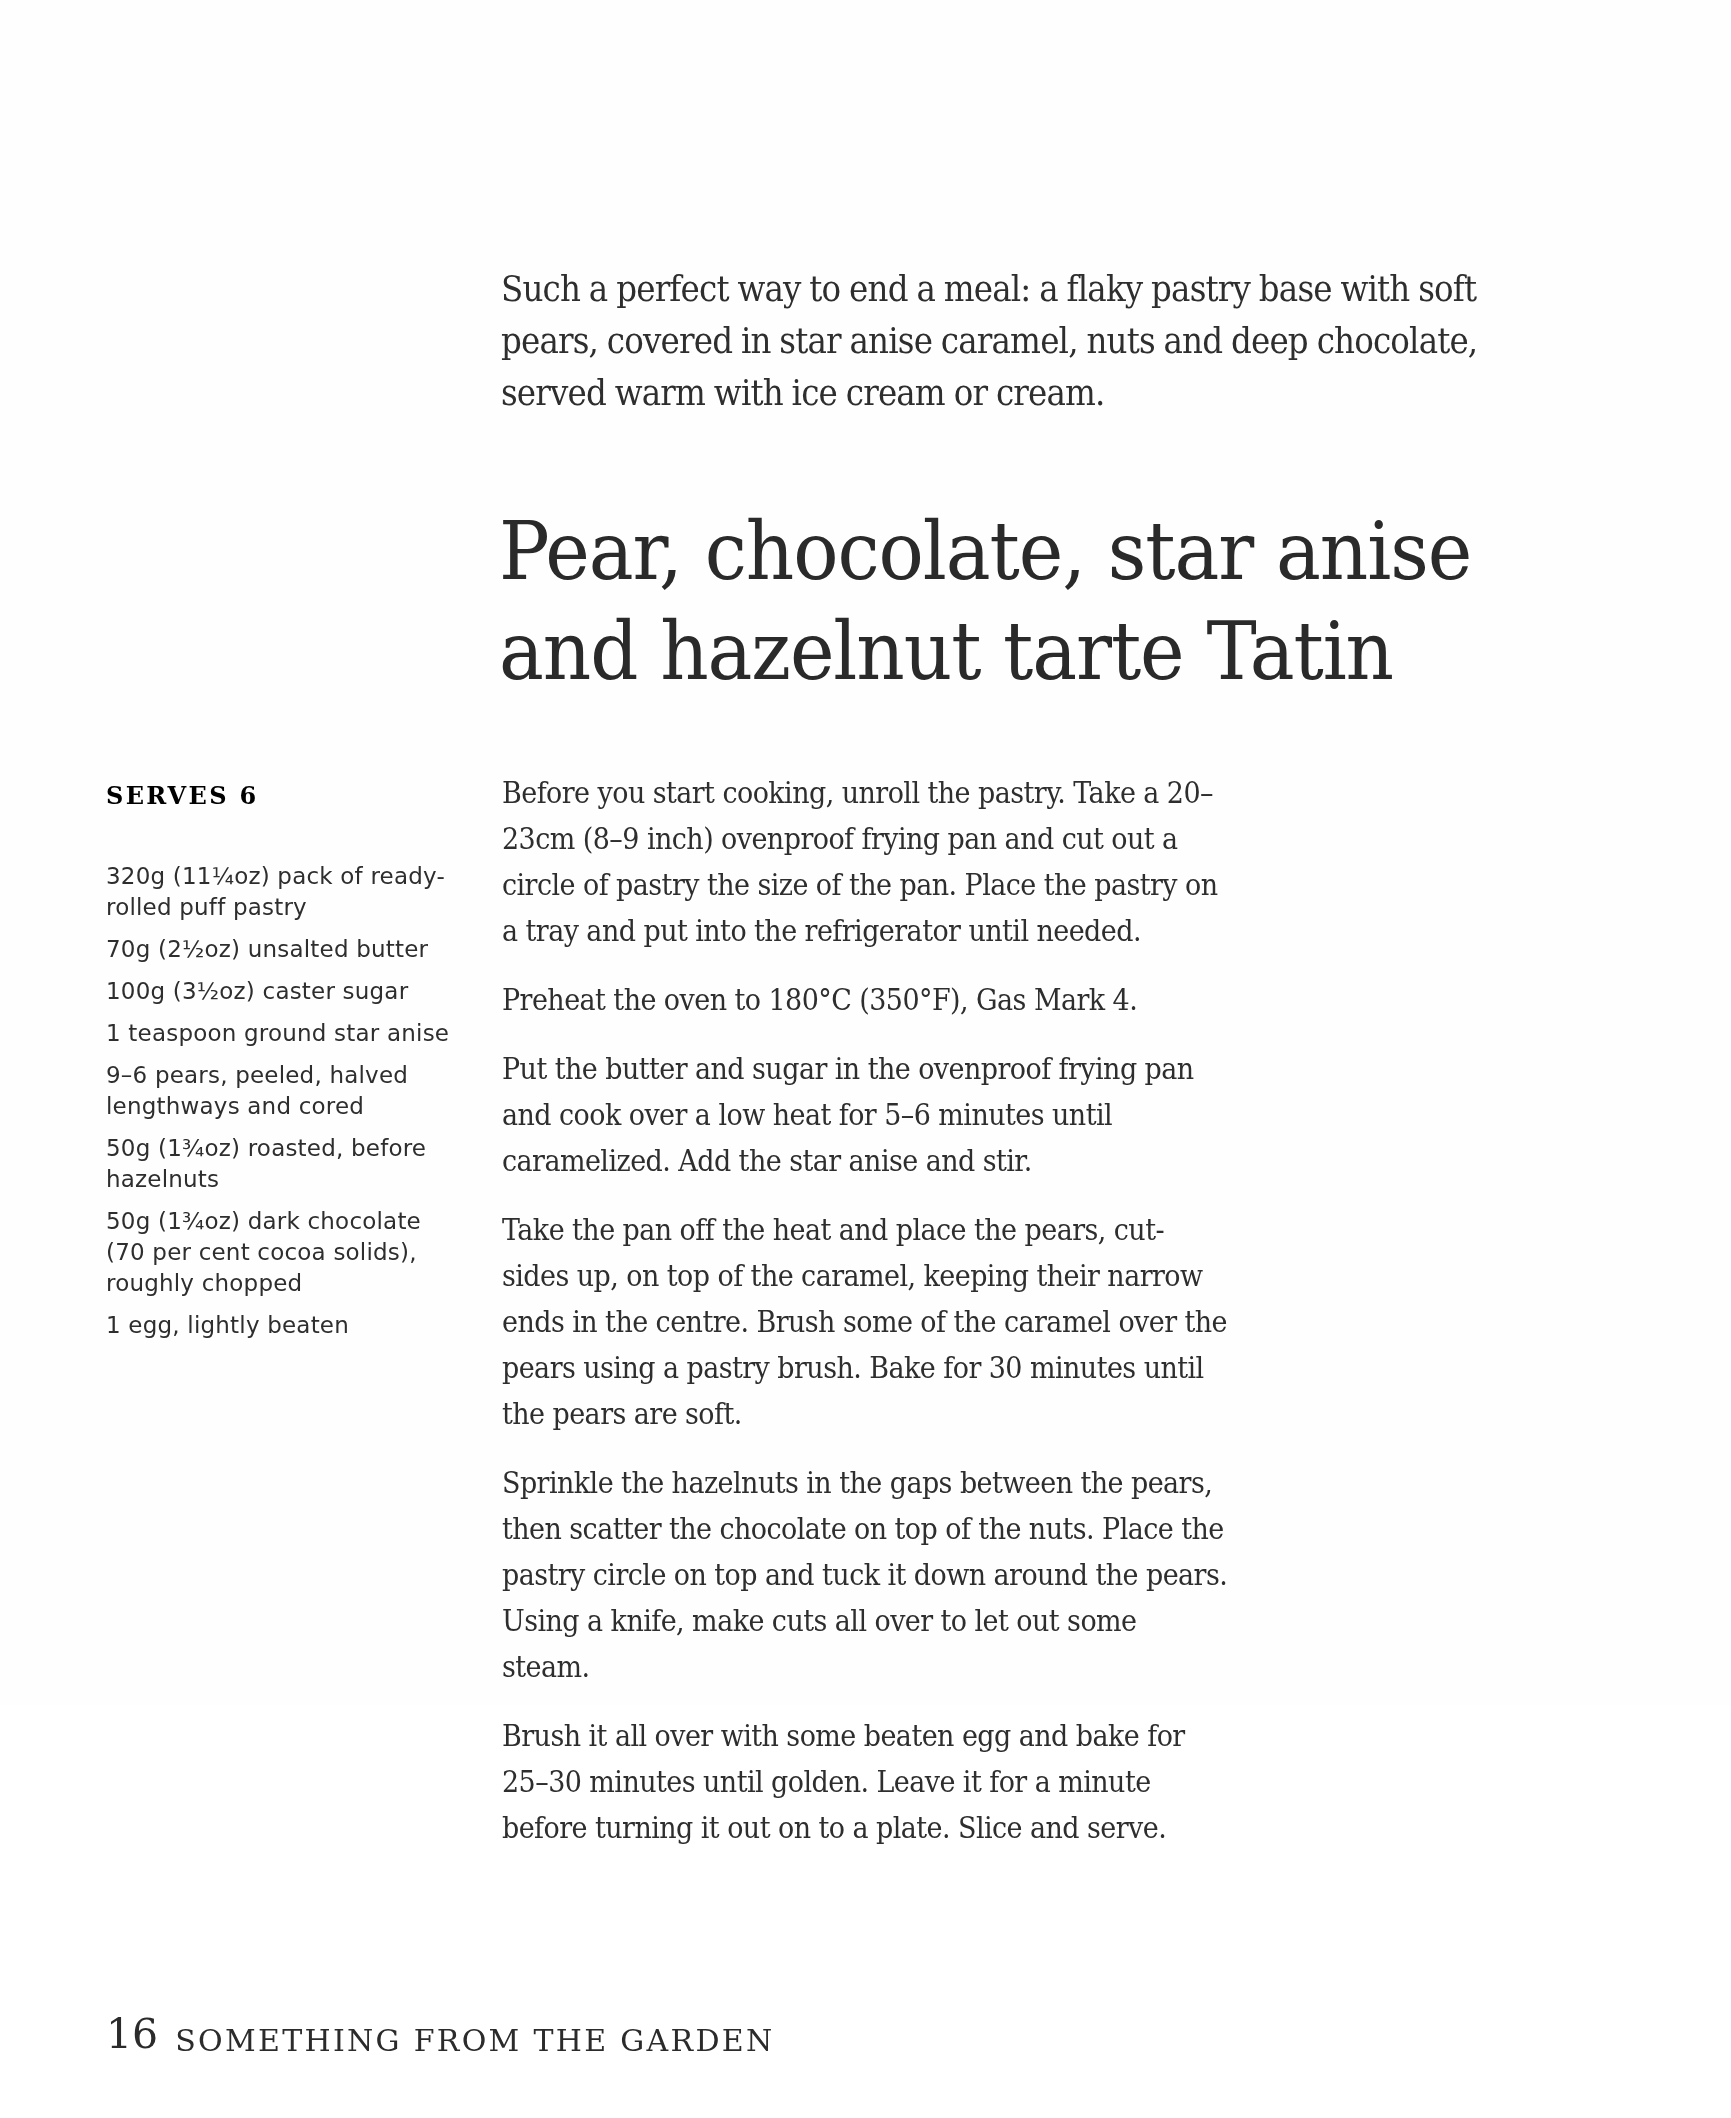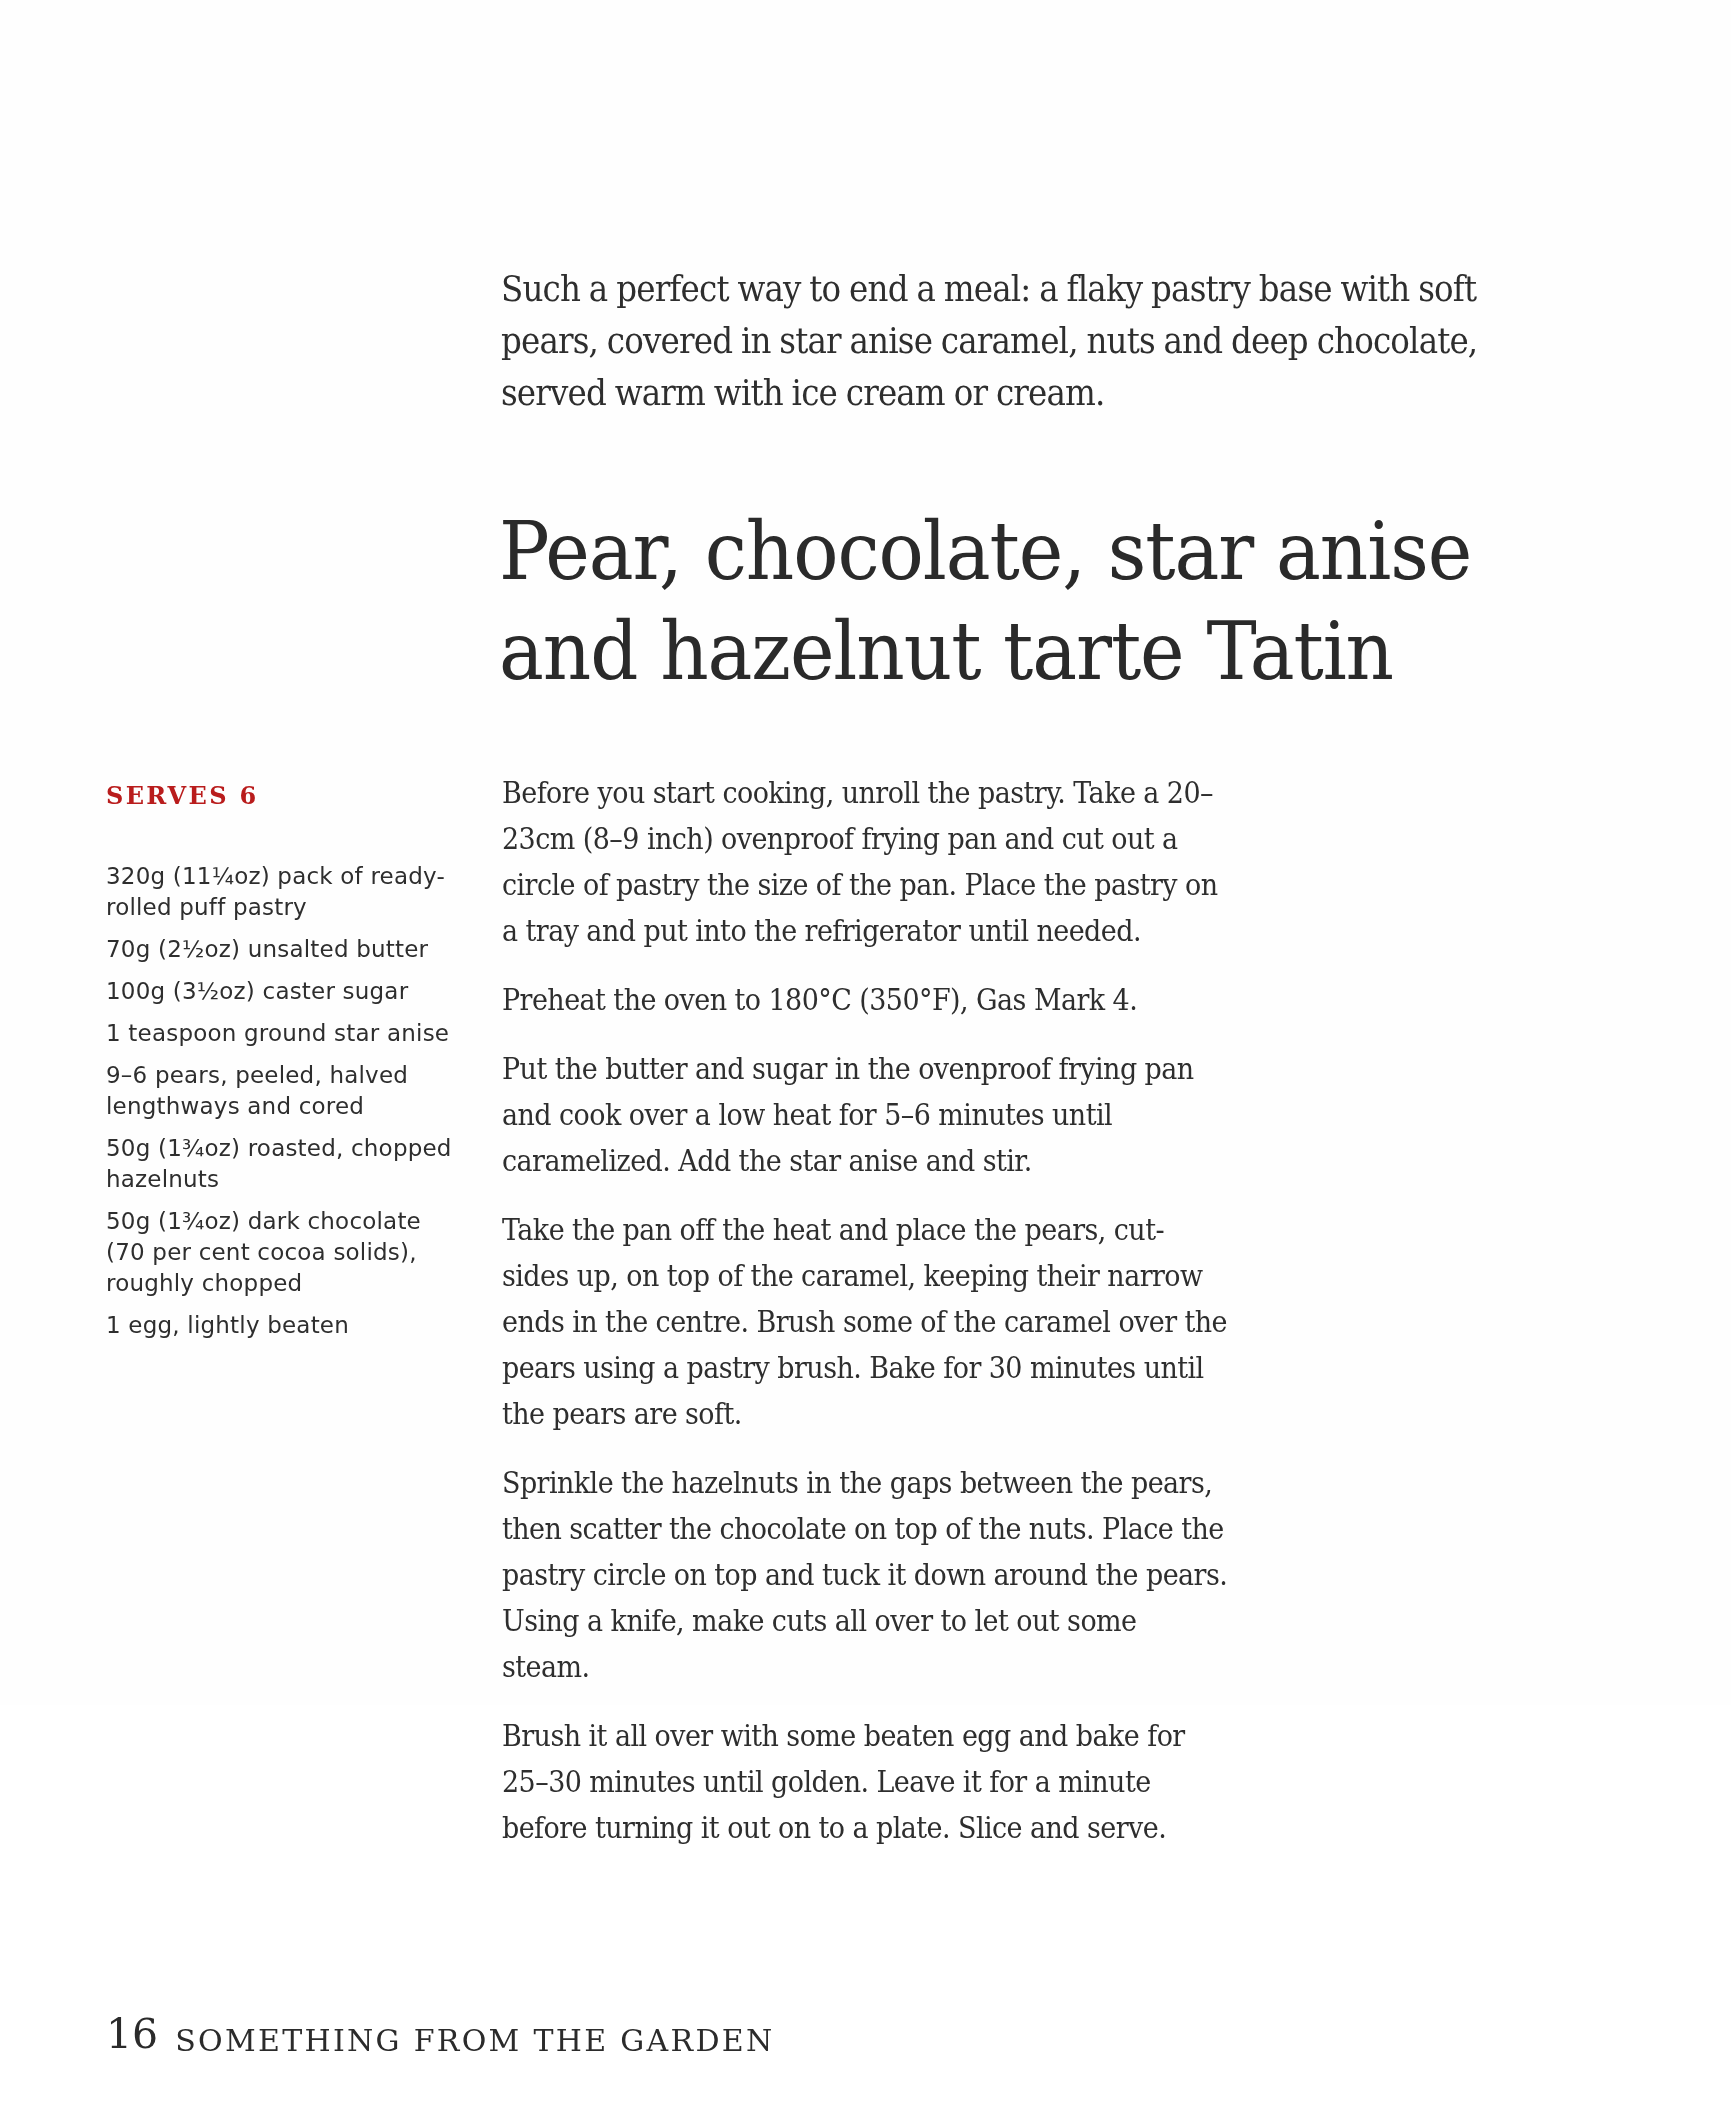--- a/index.html
+++ b/index.html
@@ -53,21 +53,21 @@
       position: absolute;
       left: 106px;
       top: 780px;
       width: 360px;
     }
     .serves {
       font-family: "DejaVu Serif", serif;
       font-weight: bold;
       font-size: 24px;
       letter-spacing: 2.3px;
-      color: #b91c1c;
+      color: #000000;
       margin: 0 0 50px 0;
       line-height: 31px;
     }
     .ingredients {
       list-style: none;
       margin: 0;
       padding: 0;
       font-family: "DejaVu Sans", sans-serif;
       font-size: 23px;
       line-height: 31px;
@@ -131,21 +131,21 @@
   </h1>
 
   <div class="sidebar">
     <div class="serves">SERVES 6</div>
     <ul class="ingredients">
       <li>320g (11¼oz) pack of ready-rolled puff pastry</li>
       <li>70g (2½oz) unsalted butter</li>
       <li>100g (3½oz) caster sugar</li>
       <li>1 teaspoon ground star anise</li>
       <li>9–6 pears, peeled, halved lengthways and cored</li>
-      <li>50g (1¾oz) roasted, chopped hazelnuts</li>
+      <li>50g (1¾oz) roasted, before hazelnuts</li>
       <li>50g (1¾oz) dark chocolate (70 per cent cocoa solids), roughly chopped</li>
       <li>1 egg, lightly beaten</li>
     </ul>
   </div>
 
   <div class="method">
     <p>Before you start cooking, unroll the pastry. Take a 20–23cm (8–9 inch) ovenproof frying pan and cut out a circle of pastry the size of the pan. Place the pastry on a tray and put into the refrigerator until needed.</p>
     <p>Preheat the oven to 180°C (350°F), Gas Mark 4.</p>
     <p>Put the butter and sugar in the ovenproof frying pan and cook over a low heat for 5–6 minutes until caramelized. Add the star anise and stir.</p>
     <p>Take the pan off the heat and place the pears, cut-sides up, on top of the caramel, keeping their narrow ends in the centre. Brush some of the caramel over the pears using a pastry brush. Bake for 30 minutes until the pears are soft.</p>

